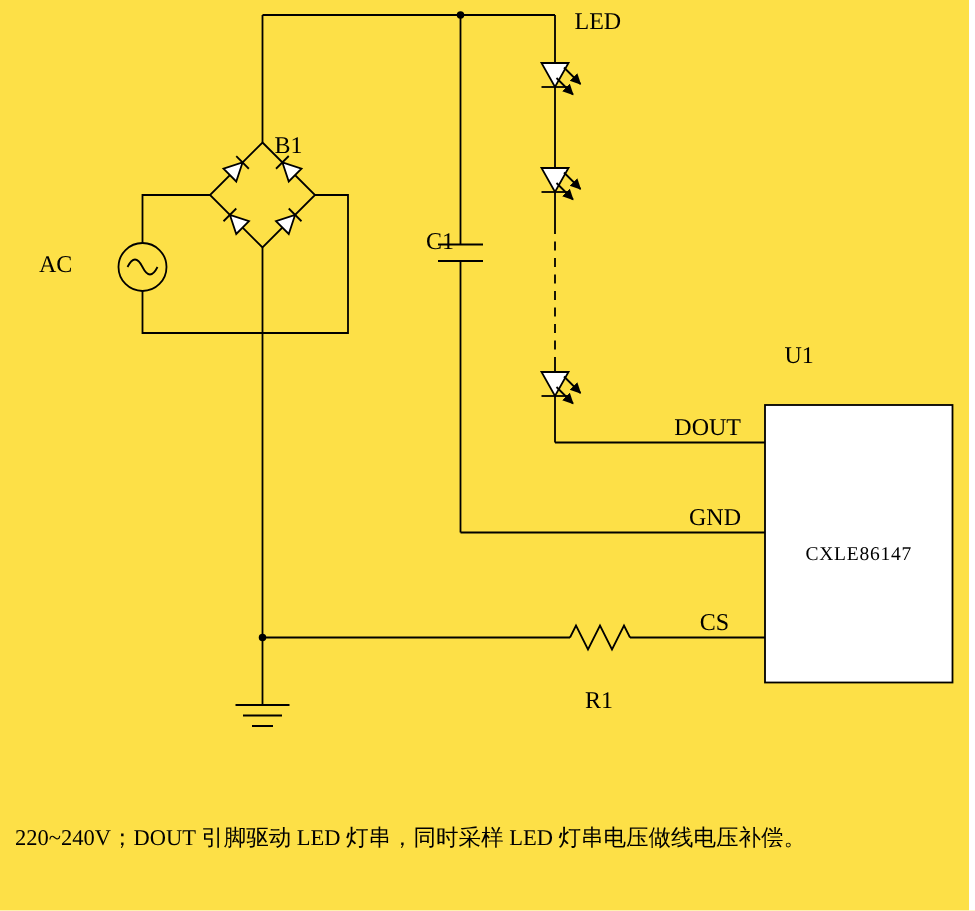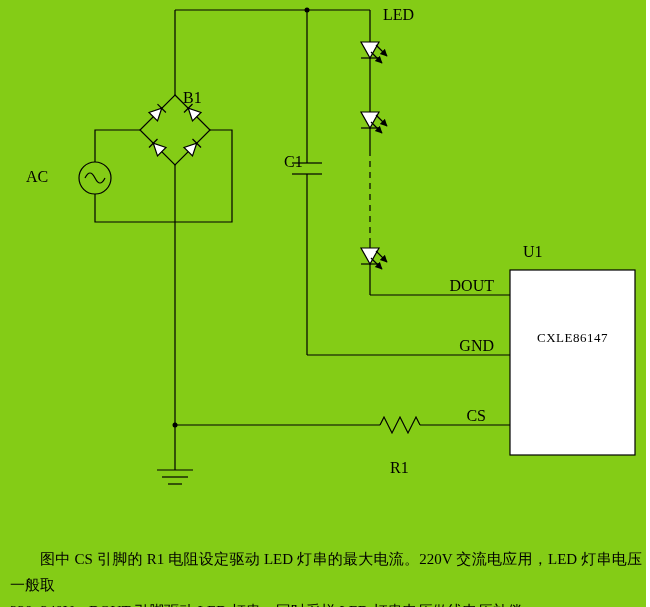--- a/index.html
+++ b/index.html
@@ -1,21 +1,21 @@
 <!DOCTYPE html>
 <html><head>
 <meta charset="utf-8">
 <style>
   html,body{margin:0;padding:0;background:#ffffff;}
-  #page{position:relative;width:646px;height:607px;background:#84cc16;
+  #page{position:relative;width:646px;height:607px;background:#fde047;
         font-family:"Liberation Serif","DejaVu Serif",serif;color:#000;overflow:hidden;}
   #schematic{position:absolute;left:0;top:0;}
   .lbl{position:absolute;font-size:16px;line-height:1;white-space:nowrap;color:#000;}
   .pinlbl{position:absolute;font-size:16px;line-height:1;white-space:nowrap;text-align:right;margin-left:16px;}
-  .chip-name{position:absolute;left:510px;top:330px;width:125px;text-align:center;
+  .chip-name{position:absolute;left:510px;top:361px;width:125px;text-align:center;
              font-size:13px;letter-spacing:.5px;}
   .caption{position:absolute;left:0;top:517px;width:594px;text-align:center;font-size:14px;}
   .desc{position:absolute;left:10px;top:546px;width:632px;font-size:15px;line-height:26px;
         text-align:justify;}
   .desc .indent{text-indent:2em;}
 </style>
 </head>
 <body>
 
 <div id="page">
@@ -112,27 +112,26 @@
     <g fill="#000" stroke="none">
       <circle cx="307" cy="10" r="2.5"></circle>
       <circle cx="175" cy="425" r="2.5"></circle>
     </g>
   </svg>
 
   <div class="lbl" style="left:383px;top:7px;">LED</div>
   <div class="lbl" style="left:183px;top:90px;">B1</div>
   <div class="lbl" style="left:26px;top:169px;">AC</div>
   <div class="lbl" style="left:284px;top:154px;">C1</div>
-  <div class="lbl" style="left:523px;top:244px;">U1</div>
+  <div class="lbl" style="left:523px;top:230px;">U1</div>
   <div class="chip-name">CXLE86147</div>
 
   <div class="pinlbl" style="right:152px;top:278px;">DOUT</div>
   <div class="pinlbl" style="right:152px;top:338px;text-align:right;">GND</div>
   <div class="pinlbl" style="right:160px;top:408px;">CS</div>
   <div class="lbl" style="left:390px;top:460px;">R1</div>
 
 
   <div class="desc">
-    <div class="indent">图中 CS 引脚的 R1 电阻设定驱动 LED 灯串的最大电流。220V 交流电应用，LED 灯串电压一般取</div>
     <div>220~240V；DOUT 引脚驱动 LED 灯串，同时采样 LED 灯串电压做线电压补偿。</div>
   </div>
 
 </div>
 
 </body></html>

